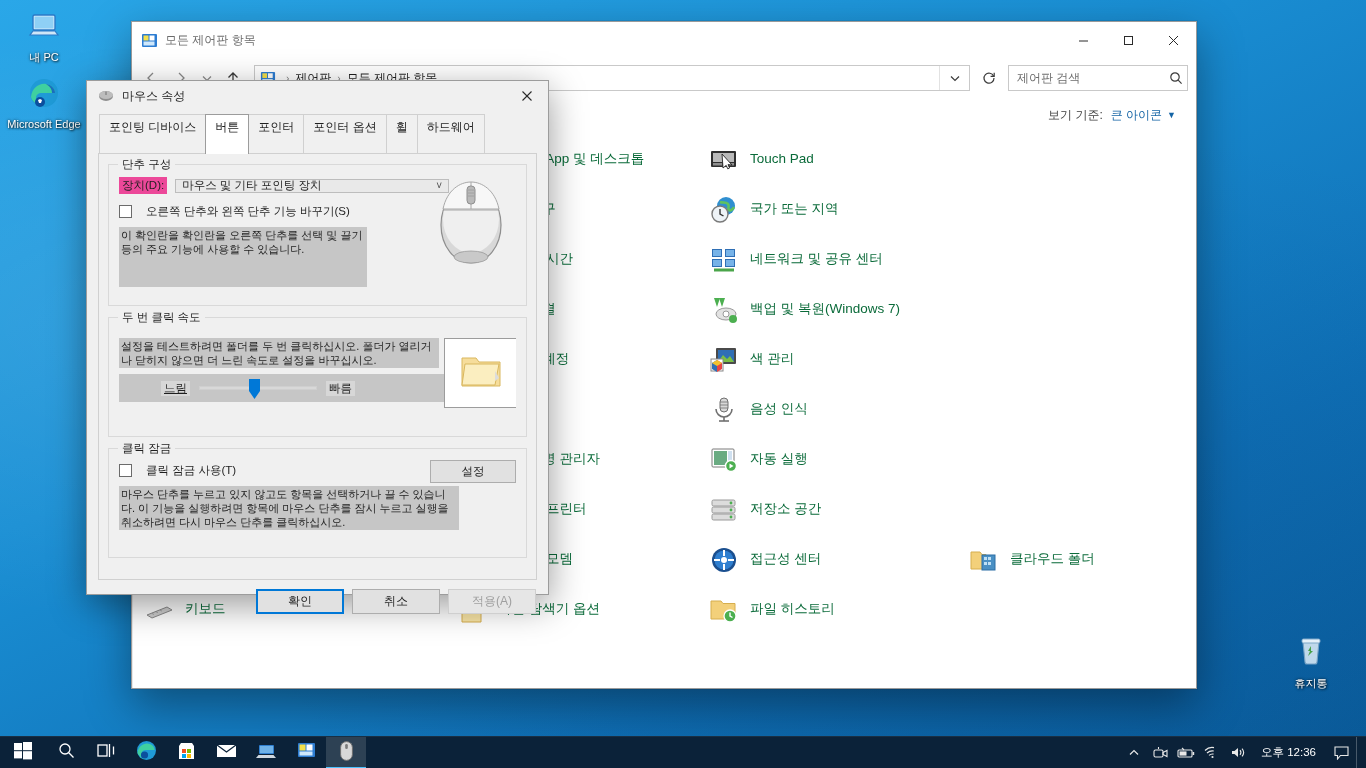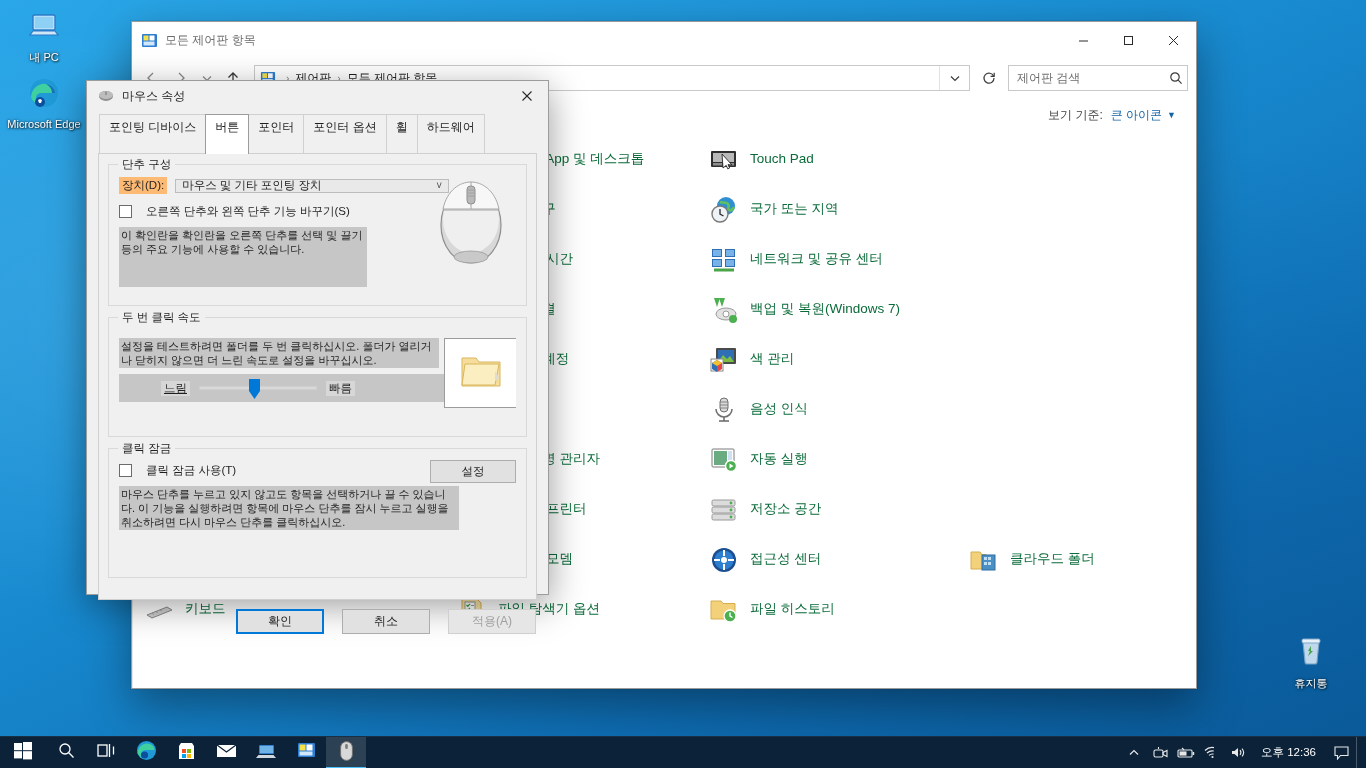--- a/index.html
+++ b/index.html
@@ -125,21 +125,21 @@
     flex: 1 1 auto; position: relative; padding: 10px 9px;
   }
   .group { border: 1px solid #d9d9d9; position: relative; margin-bottom: 11px; }
   .group > .glabel {
     position: absolute; top: -8px; left: 9px; background: #f0f0f0; padding: 0 4px;
     font-size: 11.5px; color: #1f1f1f;
   }
   .gbody { padding: 12px 10px 10px; position: relative; }
 
   .row { display: flex; align-items: center; gap: 8px; }
-  .fld-label { font-size: 11.5px; color: #1f1f1f; background: #fdba74; padding: 1px 3px; }
+  .fld-label { font-size: 11.5px; color: #1f1f1f; background: #ec4899; padding: 1px 3px; }
   .combo {
     flex: 1 1 auto; height: 14px; border: 1px solid #bdbdbd; background: #e9e9e9;
     display: flex; align-items: center; padding: 0 6px; font-size: 11.5px; color: #1f1f1f;
     max-width: 274px;
   }
   .combo .c-caret { margin-left: auto; color: #4a4a4a; font-size: 10px; }
 
   .chkrow { display: flex; align-items: center; gap: 14px; margin-top: 10px; }
   .chk { width: 13px; height: 13px; border: 1px solid #6b6b6b; background: #fff; flex: 0 0 13px; }
   .chkrow .chk-label { font-size: 11.5px; color: #1f1f1f; }
@@ -153,21 +153,21 @@
   .mouse-img { position: absolute; right: 12px; top: 4px; }
   .folder-img { position: absolute; right: 10px; top: 20px; border: 1px solid #9c9c9c; border-right:none; width: 72px; height: 70px; background: #fff; display:flex; align-items:center; justify-content:center; }
 
   .slider-row { display: flex; align-items: center; gap: 9px; margin-top: 6px; background:#c6c6c6; padding: 3px 0; width: 330px;}
   .sl-label { font-size: 11.5px; color: #1f1f1f; background:#d7d7d7; padding: 0 3px;}
   .sl-label.first { margin-left: 42px; text-decoration: underline; }
   .track { position: relative; width: 118px; height: 22px; }
   .track .line { position: absolute; top: 9px; left: 0; right: 0; height: 4px; background: #d8d8d8; border:1px solid #cfcfcf;}
   .thumb { position: absolute; left: 50px; top: 2px; width: 11px; height: 20px; }
 
-  .btnrow { display:flex; justify-content:flex-end; align-items:center; gap: 18px; padding: 9px 12px 10px; }
+  .btnrow { display:flex; justify-content:flex-end; align-items:center; gap: 8px; padding: 9px 12px 10px; }
   .dbtn {
     width: 88px; height: 25px; font-size: 12px; color: #1f1f1f; background: #e1e1e1;
     border: 1px solid #adadad; display:flex; align-items:center; justify-content:center;
   }
   .dbtn.primary { border: 2px solid #0078d7; background: #e1e1e1; }
   .dbtn.disabled { color: #a0a0a0; background: #e6e6e6; border-color: #cfcfcf; }
   .settings-btn {
     position: absolute; right: 10px; top: 11px; width: 86px; height: 23px;
     font-size: 11.5px; display:flex; align-items:center; justify-content:center;
     background: #e1e1e1; border: 1px solid #adadad; color:#1f1f1f;
@@ -800,21 +800,21 @@
             <svg width="44" height="40" viewBox="0 0 44 40">
               <path d="M3 7h14l3 4h21v24H3z" fill="#f6dd9b" stroke="#d9b75e"></path>
               <path d="M6 13h34l-4 21H3z" fill="#fbeec0" stroke="#d9b75e"></path>
               <path d="M36 20v10l4-3z" fill="#dcdcdc"></path>
             </svg>
           </span>
         </div>
       </div>
     </div>
 
-    <div class="group" style="height:130px;">
+    <div class="group" style="height:110px;">
       <span class="glabel">클릭 잠금</span>
       <div class="gbody">
         <div class="chkrow" style="margin-top:2px;">
           <span class="chk"></span>
           <span class="chk-label">클릭 잠금 사용(T)</span>
         </div>
         <div class="settings-btn">설정</div>
         <div class="helptext wide">마우스 단추를 누르고 있지 않고도 항목을 선택하거나 끌 수 있습니다. 이 기능을 실행하려면 항목에 마우스 단추를 잠시 누르고 실행을 취소하려면 다시 마우스 단추를 클릭하십시오.</div>
       </div>
     </div>

